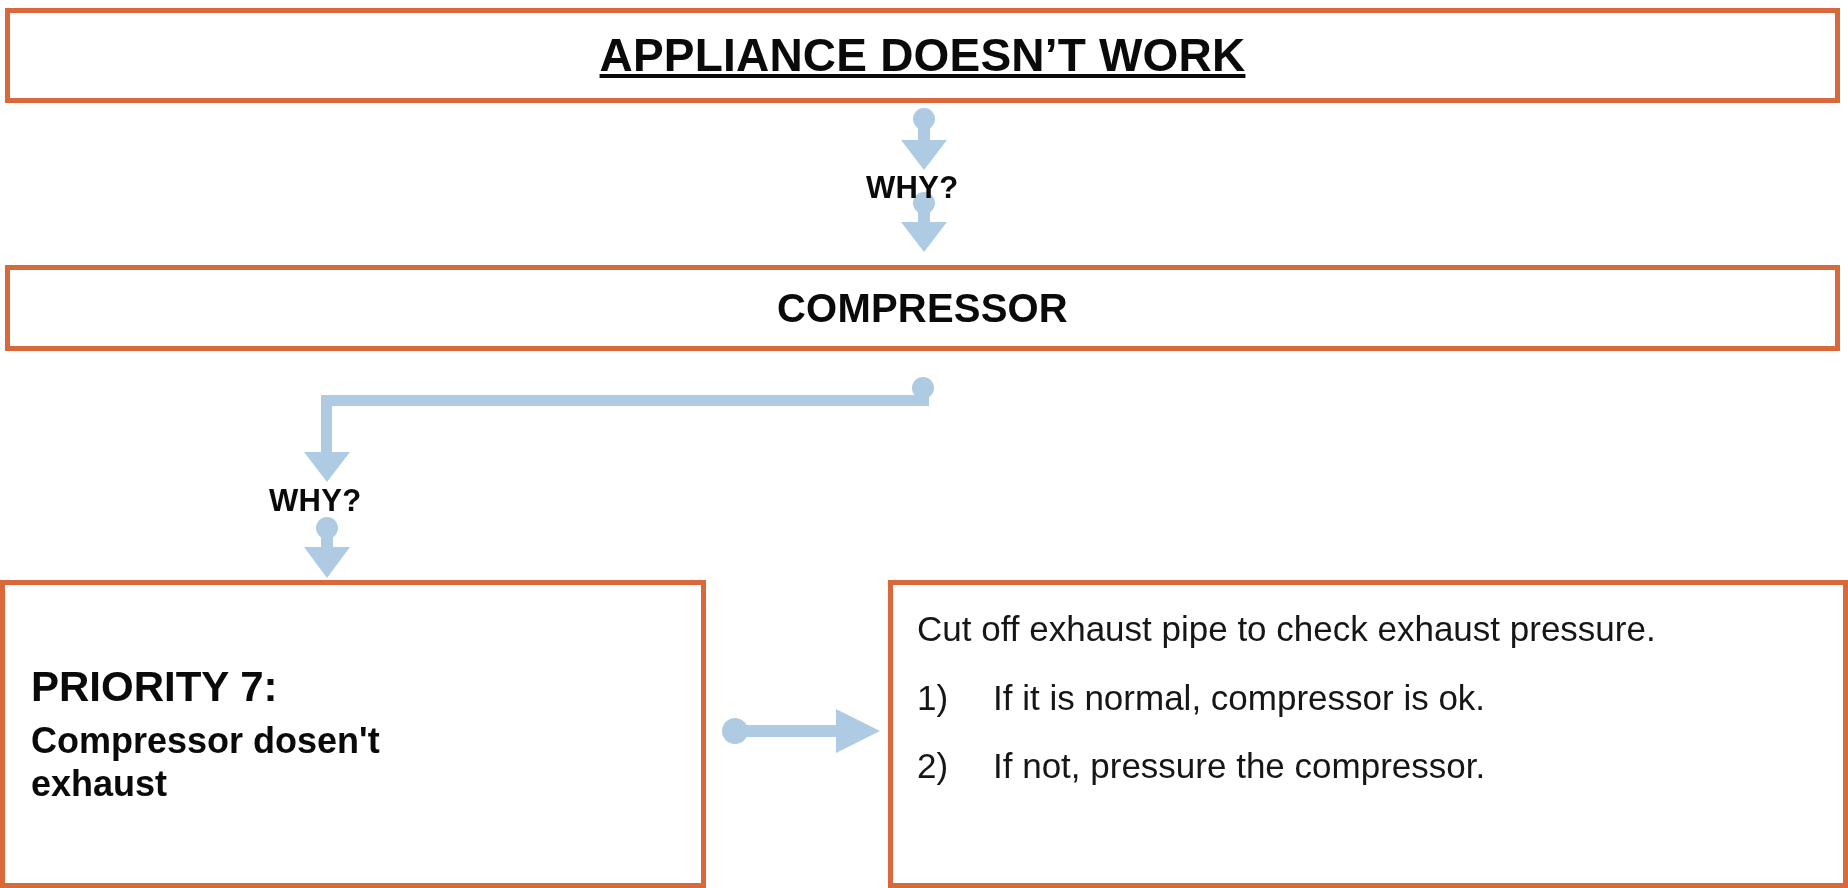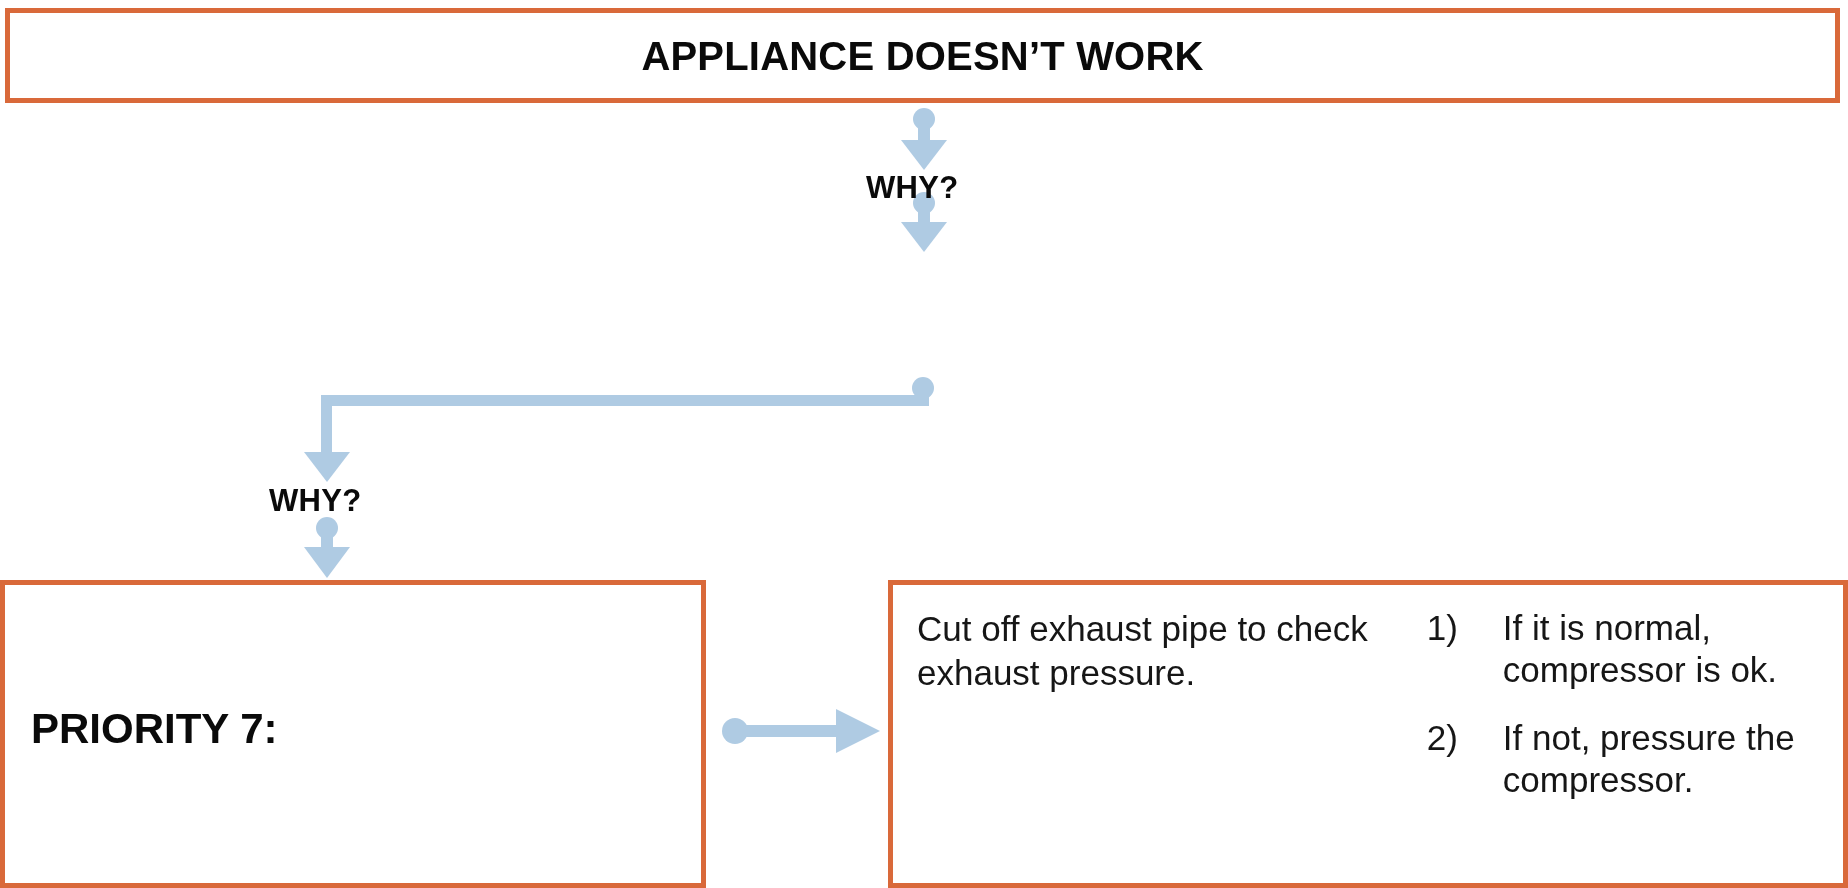--- a/index.html
+++ b/index.html
@@ -36,21 +36,21 @@
   }
 
   .box-title .box-heading {
     font-weight: bold;
     color: #0a0a0a;
     letter-spacing: 0.2px;
     text-align: center;
     line-height: 1.05;
   }
 
-  #node-appliance .box-heading { font-size: 40px; }
+  #node-appliance .box-heading { font-size: 46px; text-decoration: underline; }
   #node-compressor .box-heading { font-size: 40px; }
 
   
   #node-priority {
     display: flex;
     flex-direction: column;
     justify-content: center;
     padding: 0 26px;
   }
   #node-priority .priority-title {
@@ -65,21 +65,21 @@
     font-weight: bold;
     color: #0a0a0a;
     line-height: 1.18;
     max-width: 430px;
   }
 
   
   #node-action {
     padding: 22px 24px 16px 24px;
     display: flex;
-    flex-direction: row;
+    flex-direction: column;
   }
   #node-action .action-lead {
     font-size: 35px;
     font-weight: normal;
     color: #161616;
     line-height: 1.26;
     margin-bottom: 26px;
     max-width: 900px;
   }
   #node-action .action-list {
@@ -163,25 +163,29 @@
       <polygon points="836,709 836,753 880,731" fill="#afcbe3"></polygon>
     </g>
   </svg>
 
   <div class="box box-title" id="node-appliance" style="left: 5px; top: 8px; width: 1835px; height: 95px; --accent: #d9693a; border-color: rgb(217, 105, 58);">
     <div class="box-heading">APPLIANCE DOESN’T WORK</div>
   </div>
 
   <div class="why-label" style="left:866px; top:170px;">WHY?</div>
 
+  <div class="box box-title" id="node-compressor" style="left: 5px; top: 265px; width: 1835px; height: 86px; --accent: #d9693a; border-color: rgb(217, 105, 58);">
+    <div class="box-heading">COMPRESSOR</div>
+  </div>
 
   <div class="why-label" style="left:269px; top:483px;">WHY?</div>
 
   <div class="box" id="node-priority" style="left: 0px; top: 580px; width: 706px; height: 308px; --accent: #d9693a; border-color: rgb(217, 105, 58);">
     <div class="priority-title">PRIORITY 7:</div>
+    <div class="priority-subtitle">Compressor dosen't exhaust</div>
   </div>
 
   <div class="box" id="node-action" style="left: 888px; top: 580px; width: 960px; height: 308px; --accent: #d9693a; border-color: rgb(217, 105, 58);">
     <div class="action-lead">Cut off exhaust pipe to check exhaust pressure.</div>
     <ul class="action-list">
       <li>
         <span class="li-marker">1)</span>
         <span class="li-text">If it is normal, compressor is ok.</span>
       </li>
       <li>

